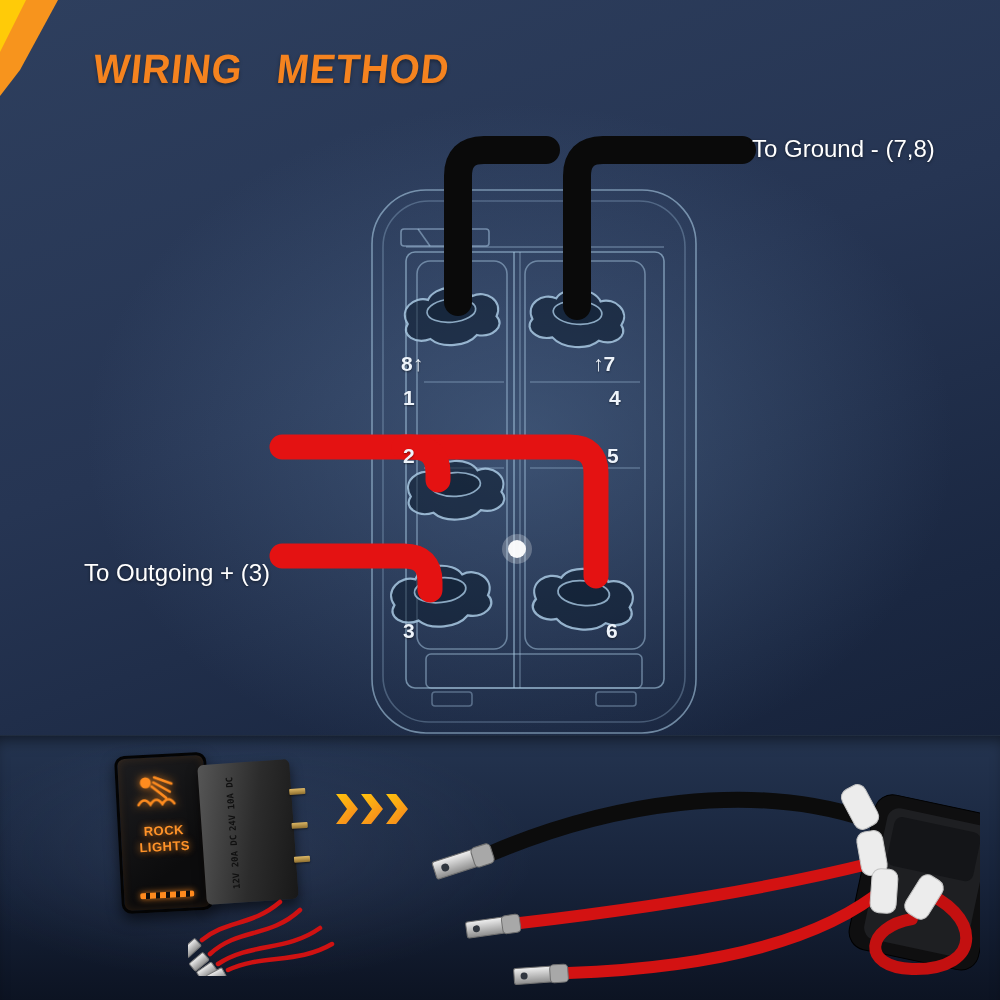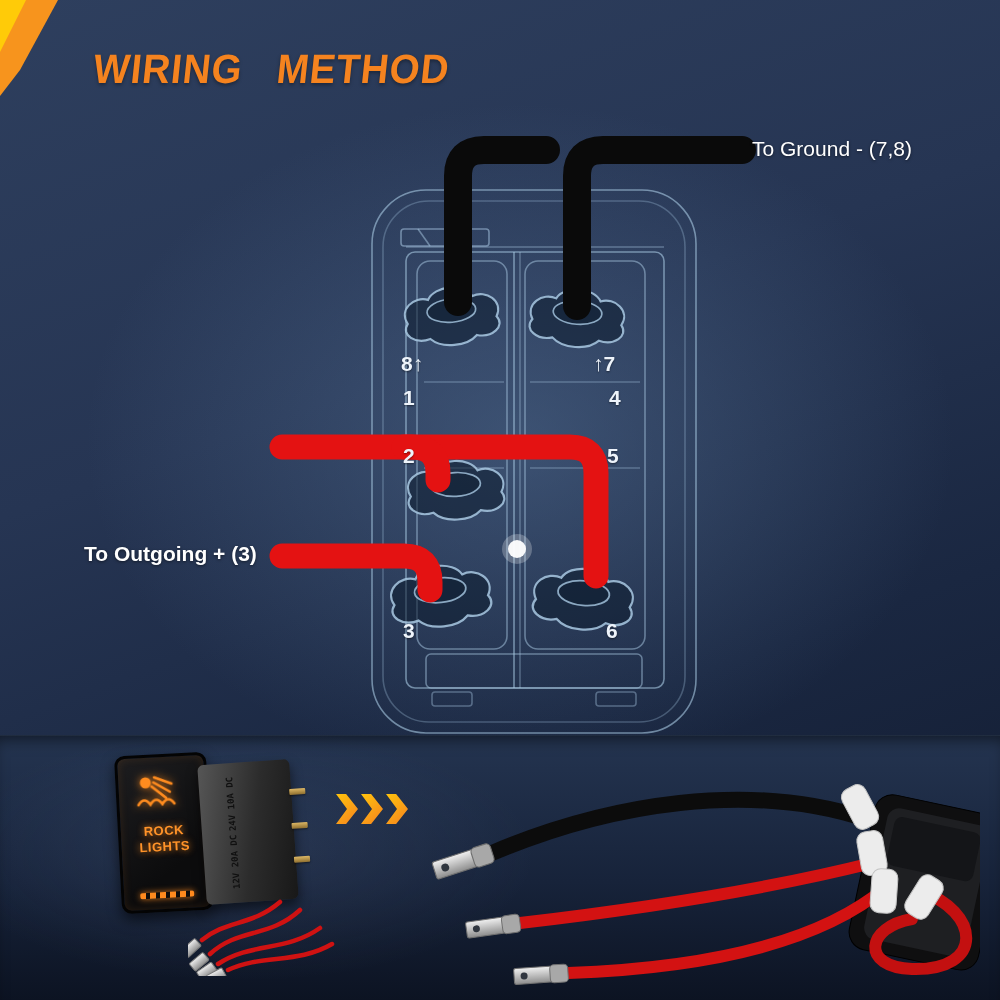--- a/index.html
+++ b/index.html
@@ -11,25 +11,25 @@
       linear-gradient(160deg,#2e3f5e 0%, #263553 38%, #1a2741 68%, #111a2e 100%);
   }
   .title{
     position:absolute;left:96px;top:46px;
     font-size:41px;font-weight:900;color:#f5831f;
     letter-spacing:1px;word-spacing:24px;
     transform:skewX(-6deg) scaleX(.94);transform-origin:left top;
     text-shadow:0 2px 4px rgba(0,0,0,.35);
     white-space:nowrap;
   }
-  .wire-label{position:absolute;color:#ffffff;font-size:21px;line-height:25px;white-space:nowrap;
+  .wire-label{position:absolute;color:#ffffff;font-size:24px;line-height:25px;white-space:nowrap;
     text-shadow:0 1px 3px rgba(0,0,0,.5);}
   .ground-label{left:752px;top:136px;}
   .battery-label{left:84px;top:432px;}
-  .outgoing-label{left:84px;top:541px;font-weight:bold;}
+  .outgoing-label{left:84px;top:560px;}
   .tnum{position:absolute;color:#eef4fb;font-weight:700;font-size:21px;
     text-shadow:0 1px 2px rgba(0,0,0,.45);}
   .t8{left:401px;top:352px}.t1{left:403px;top:386px}
   .t7{left:593px;top:352px}.t4{left:609px;top:386px}
   .t2{left:403px;top:444px}.t5{left:607px;top:444px}
   .t3{left:403px;top:619px}.t6{left:606px;top:619px}
   .main-svg{position:absolute;left:0;top:0;}
 
   
   .bottom-panel{

